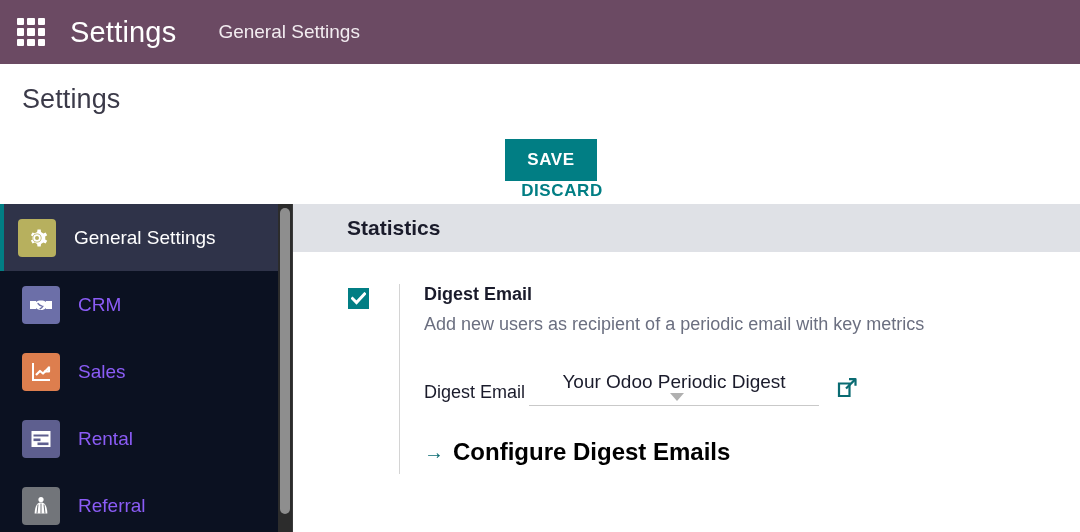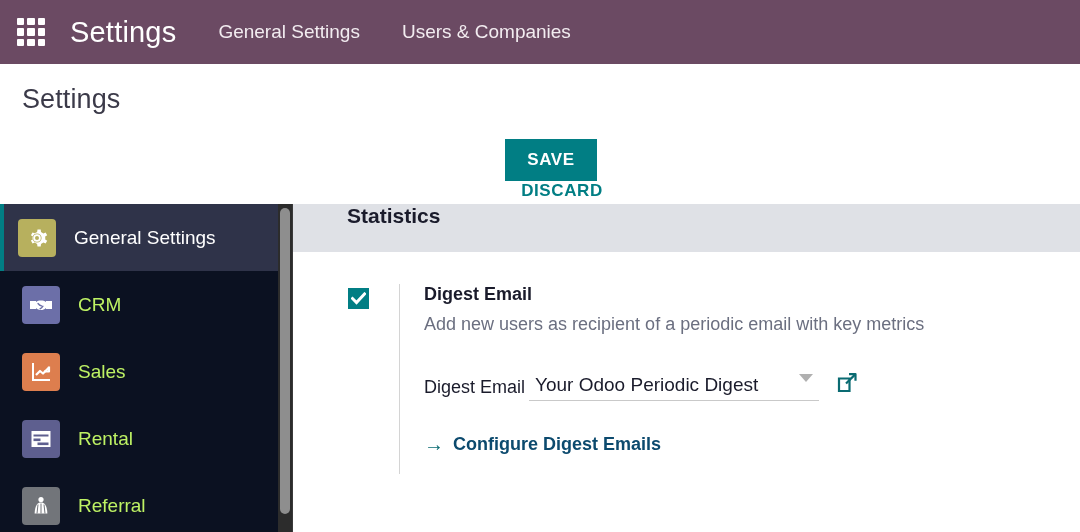--- a/index.html
+++ b/index.html
@@ -106,21 +106,21 @@
     width: 38px; height: 38px;
     border-radius: 4px;
     flex: 0 0 38px;
     display: flex; align-items: center; justify-content: center;
     overflow: hidden;
     position: relative;
   }
   .sidebar-label {
     margin-left: 18px;
     font-size: 19px;
-    color: #bef264;
+    color: #8b5cf6;
     white-space: nowrap;
   }
   .sidebar-item.active .sidebar-label { color: #ffffff; }
 
   
   #sidebar-scrollbar-track {
     position: absolute;
     top: 0; right: 0; bottom: 0;
     width: 14px;
     background: #2c2c2c;
@@ -138,20 +138,21 @@
   #settings-content {
     flex: 1;
     background: #ffffff;
     border-left: 1px solid #3a3a3a;
     overflow: hidden;
   }
   #statistics-header {
     background: #dfe1e6;
     height: 48px;
     display: flex;
+    align-items: center;
     padding-left: 54px;
   }
   #statistics-title {
     font-size: 21px;
     font-weight: bold;
     color: #1a1b2b;
   }
 
   .setting-block {
     display: flex;
@@ -192,26 +193,27 @@
     margin-top: 36px;
   }
   #digest-field-label {
     font-size: 18px;
     color: #1a1b2b;
     padding-bottom: 3px;
     white-space: nowrap;
   }
   #digest-select-wrap {
     display: flex;
-    align-items: flex-start;
+    align-items: center;
     border-bottom: 1px solid #c9c9c9;
     width: 290px;
     padding: 0 6px 4px 6px;
     margin-left: 4px;
     cursor: pointer;
+    flex-direction: column;
   }
   #digest-select-value {
     font-size: 19px;
     color: #1a1b2b;
     flex: 1;
     white-space: nowrap;
   }
   #digest-caret {
     width: 0; height: 0;
     border-left: 7px solid transparent;
@@ -223,22 +225,22 @@
 
   #configure-link-row {
     display: flex;
     align-items: center;
     margin-top: 32px;
     cursor: pointer;
     width: max-content;
   }
   #configure-arrow-icon { color: #0a6b72; font-size: 20px; font-weight: bold; }
   #configure-link-label {
-    color: #0c4a6e;
-    font-size: 18px;
+    color: #000000;
+    font-size: 24px;
     font-weight: bold;
     margin-left: 9px;
     white-space: nowrap;
   }
 </style>
 </head>
 <body>
 
 <div id="navbar">
   <div id="apps-grid-icon">
@@ -247,21 +249,20 @@
       <i></i>
     <i></i>
       <i></i>
       <i></i>
     <i></i>
       <i></i>
       <i></i>
   </div>
   <div id="brand-title">Settings</div>
   <div class="nav-menu-item">General Settings</div>
-  <div class="nav-menu-item">Users &amp; Companies</div>
 </div>
 
 <div id="control-panel">
   <div id="page-title">Settings</div>
   <div id="action-buttons">
     <button id="save-button">SAVE</button>
     <button id="discard-button">DISCARD</button>
   </div>
 </div>
 

